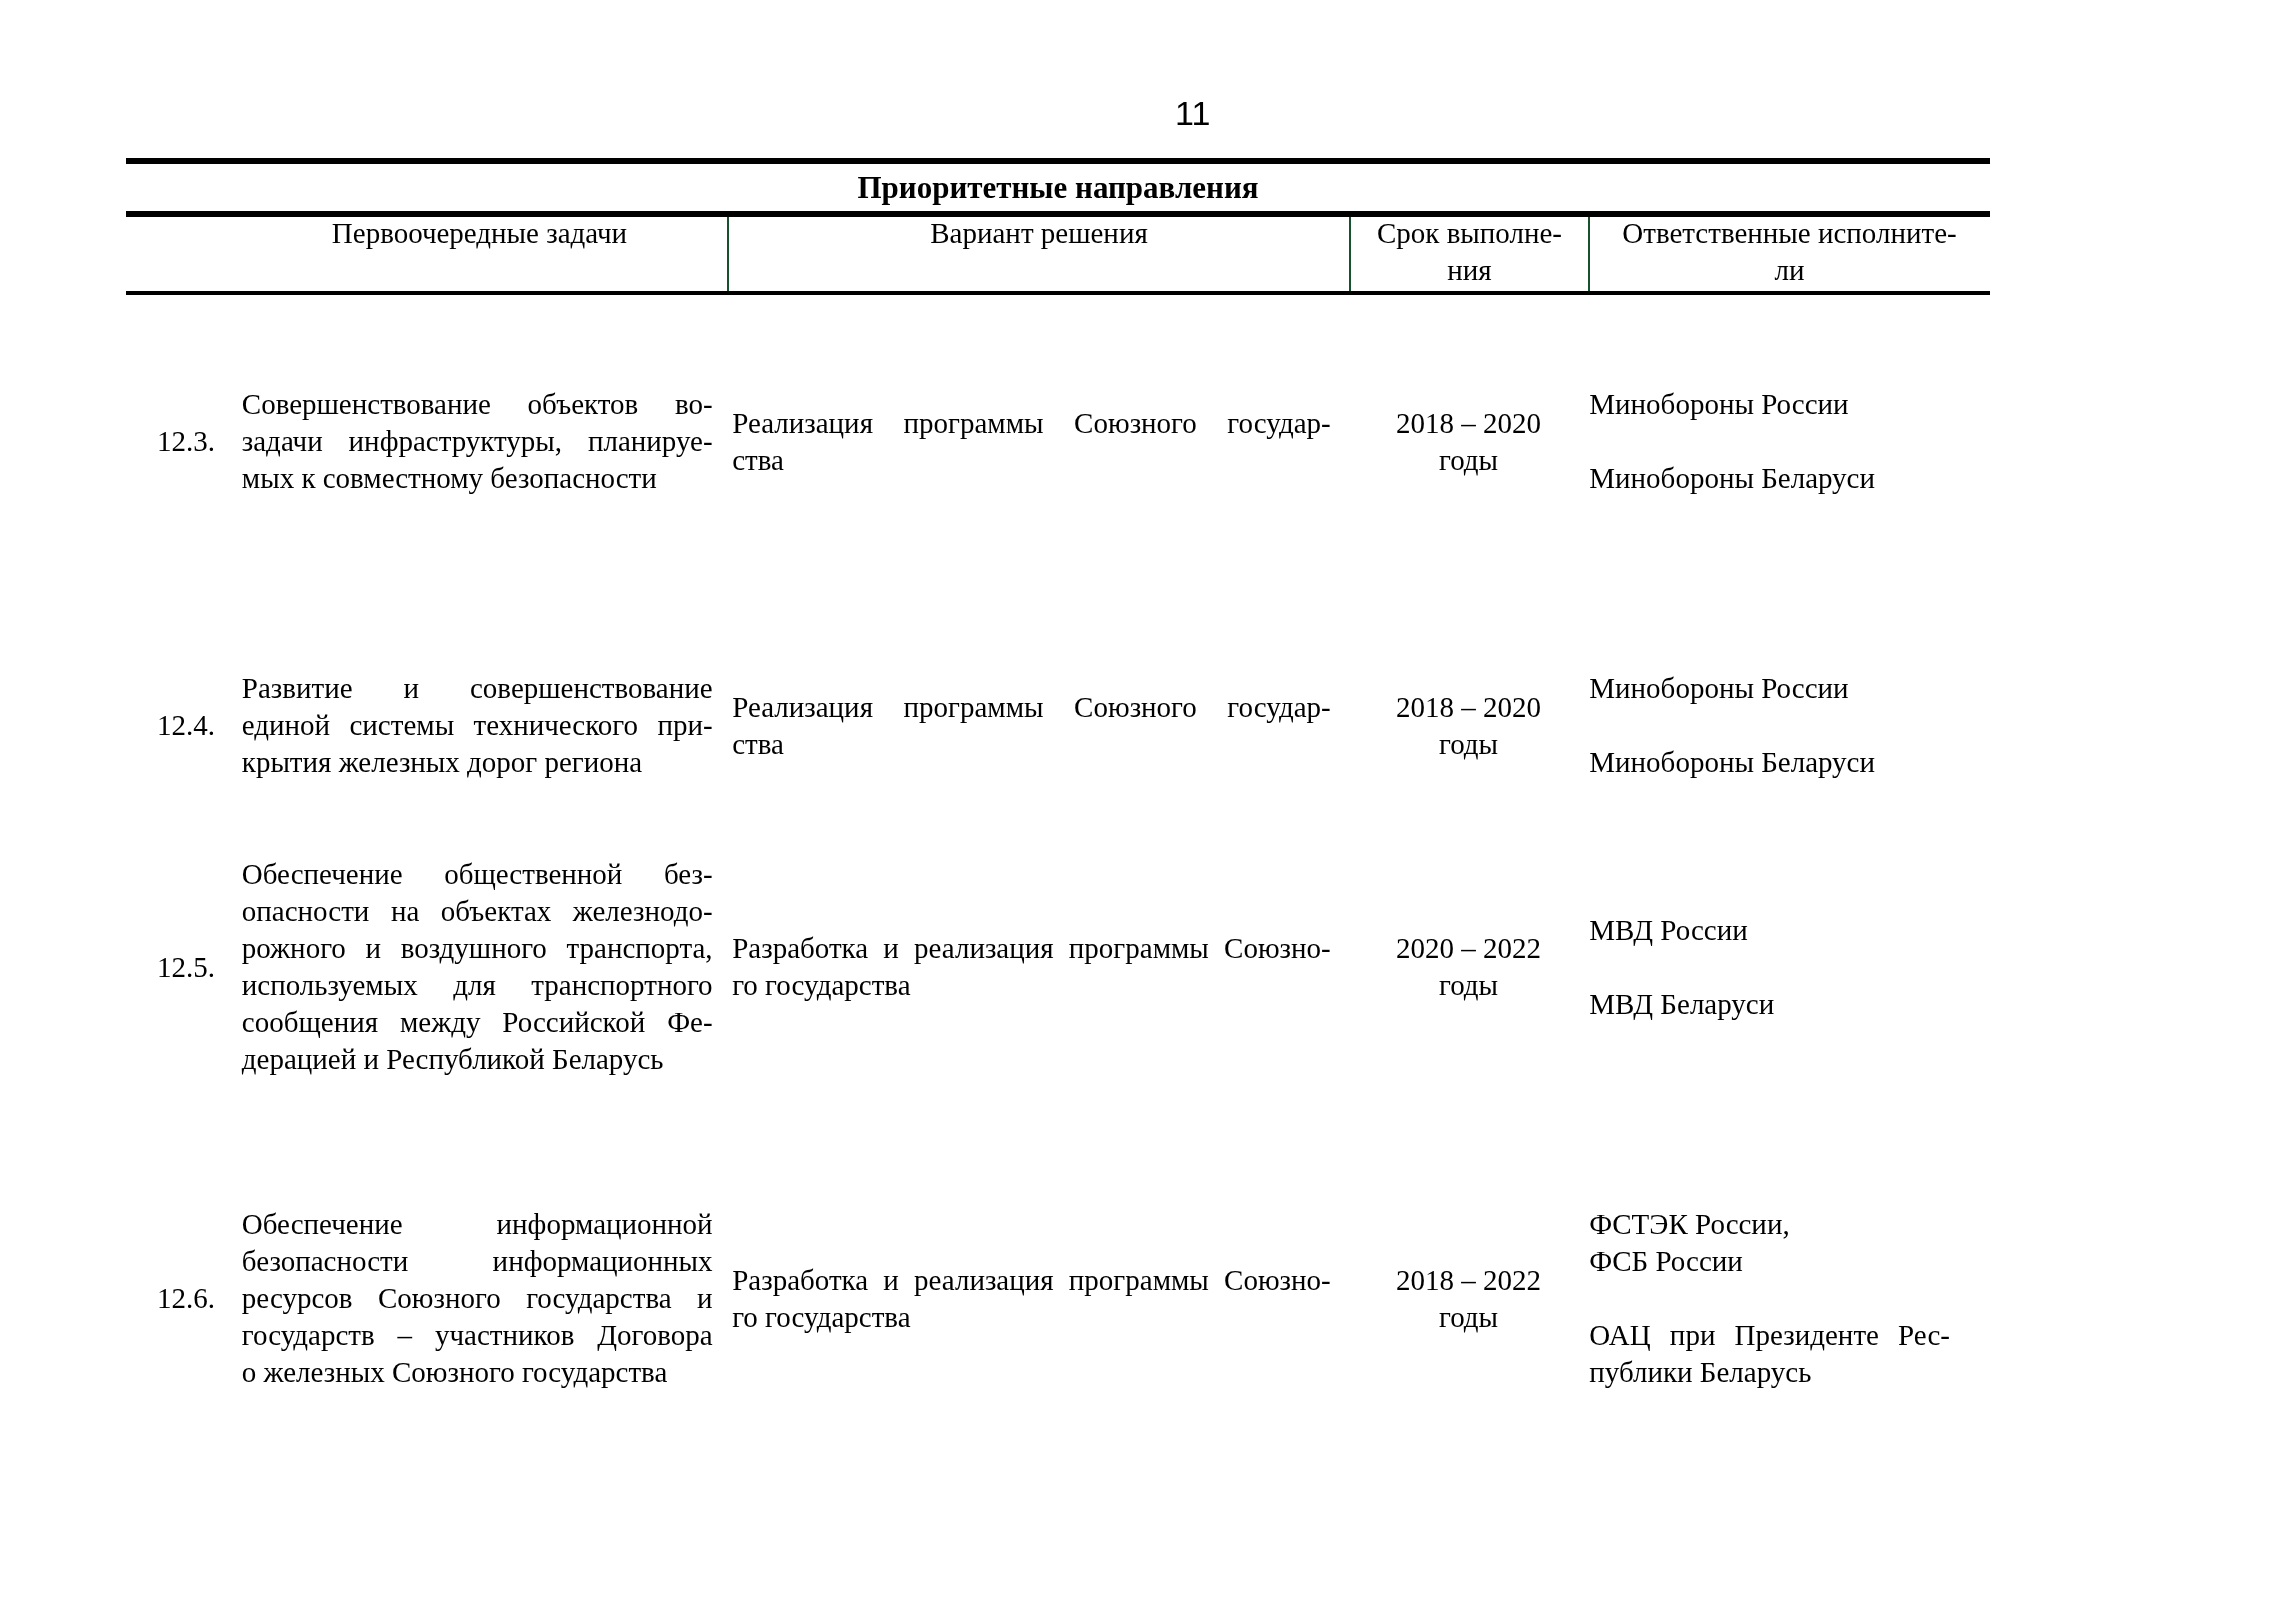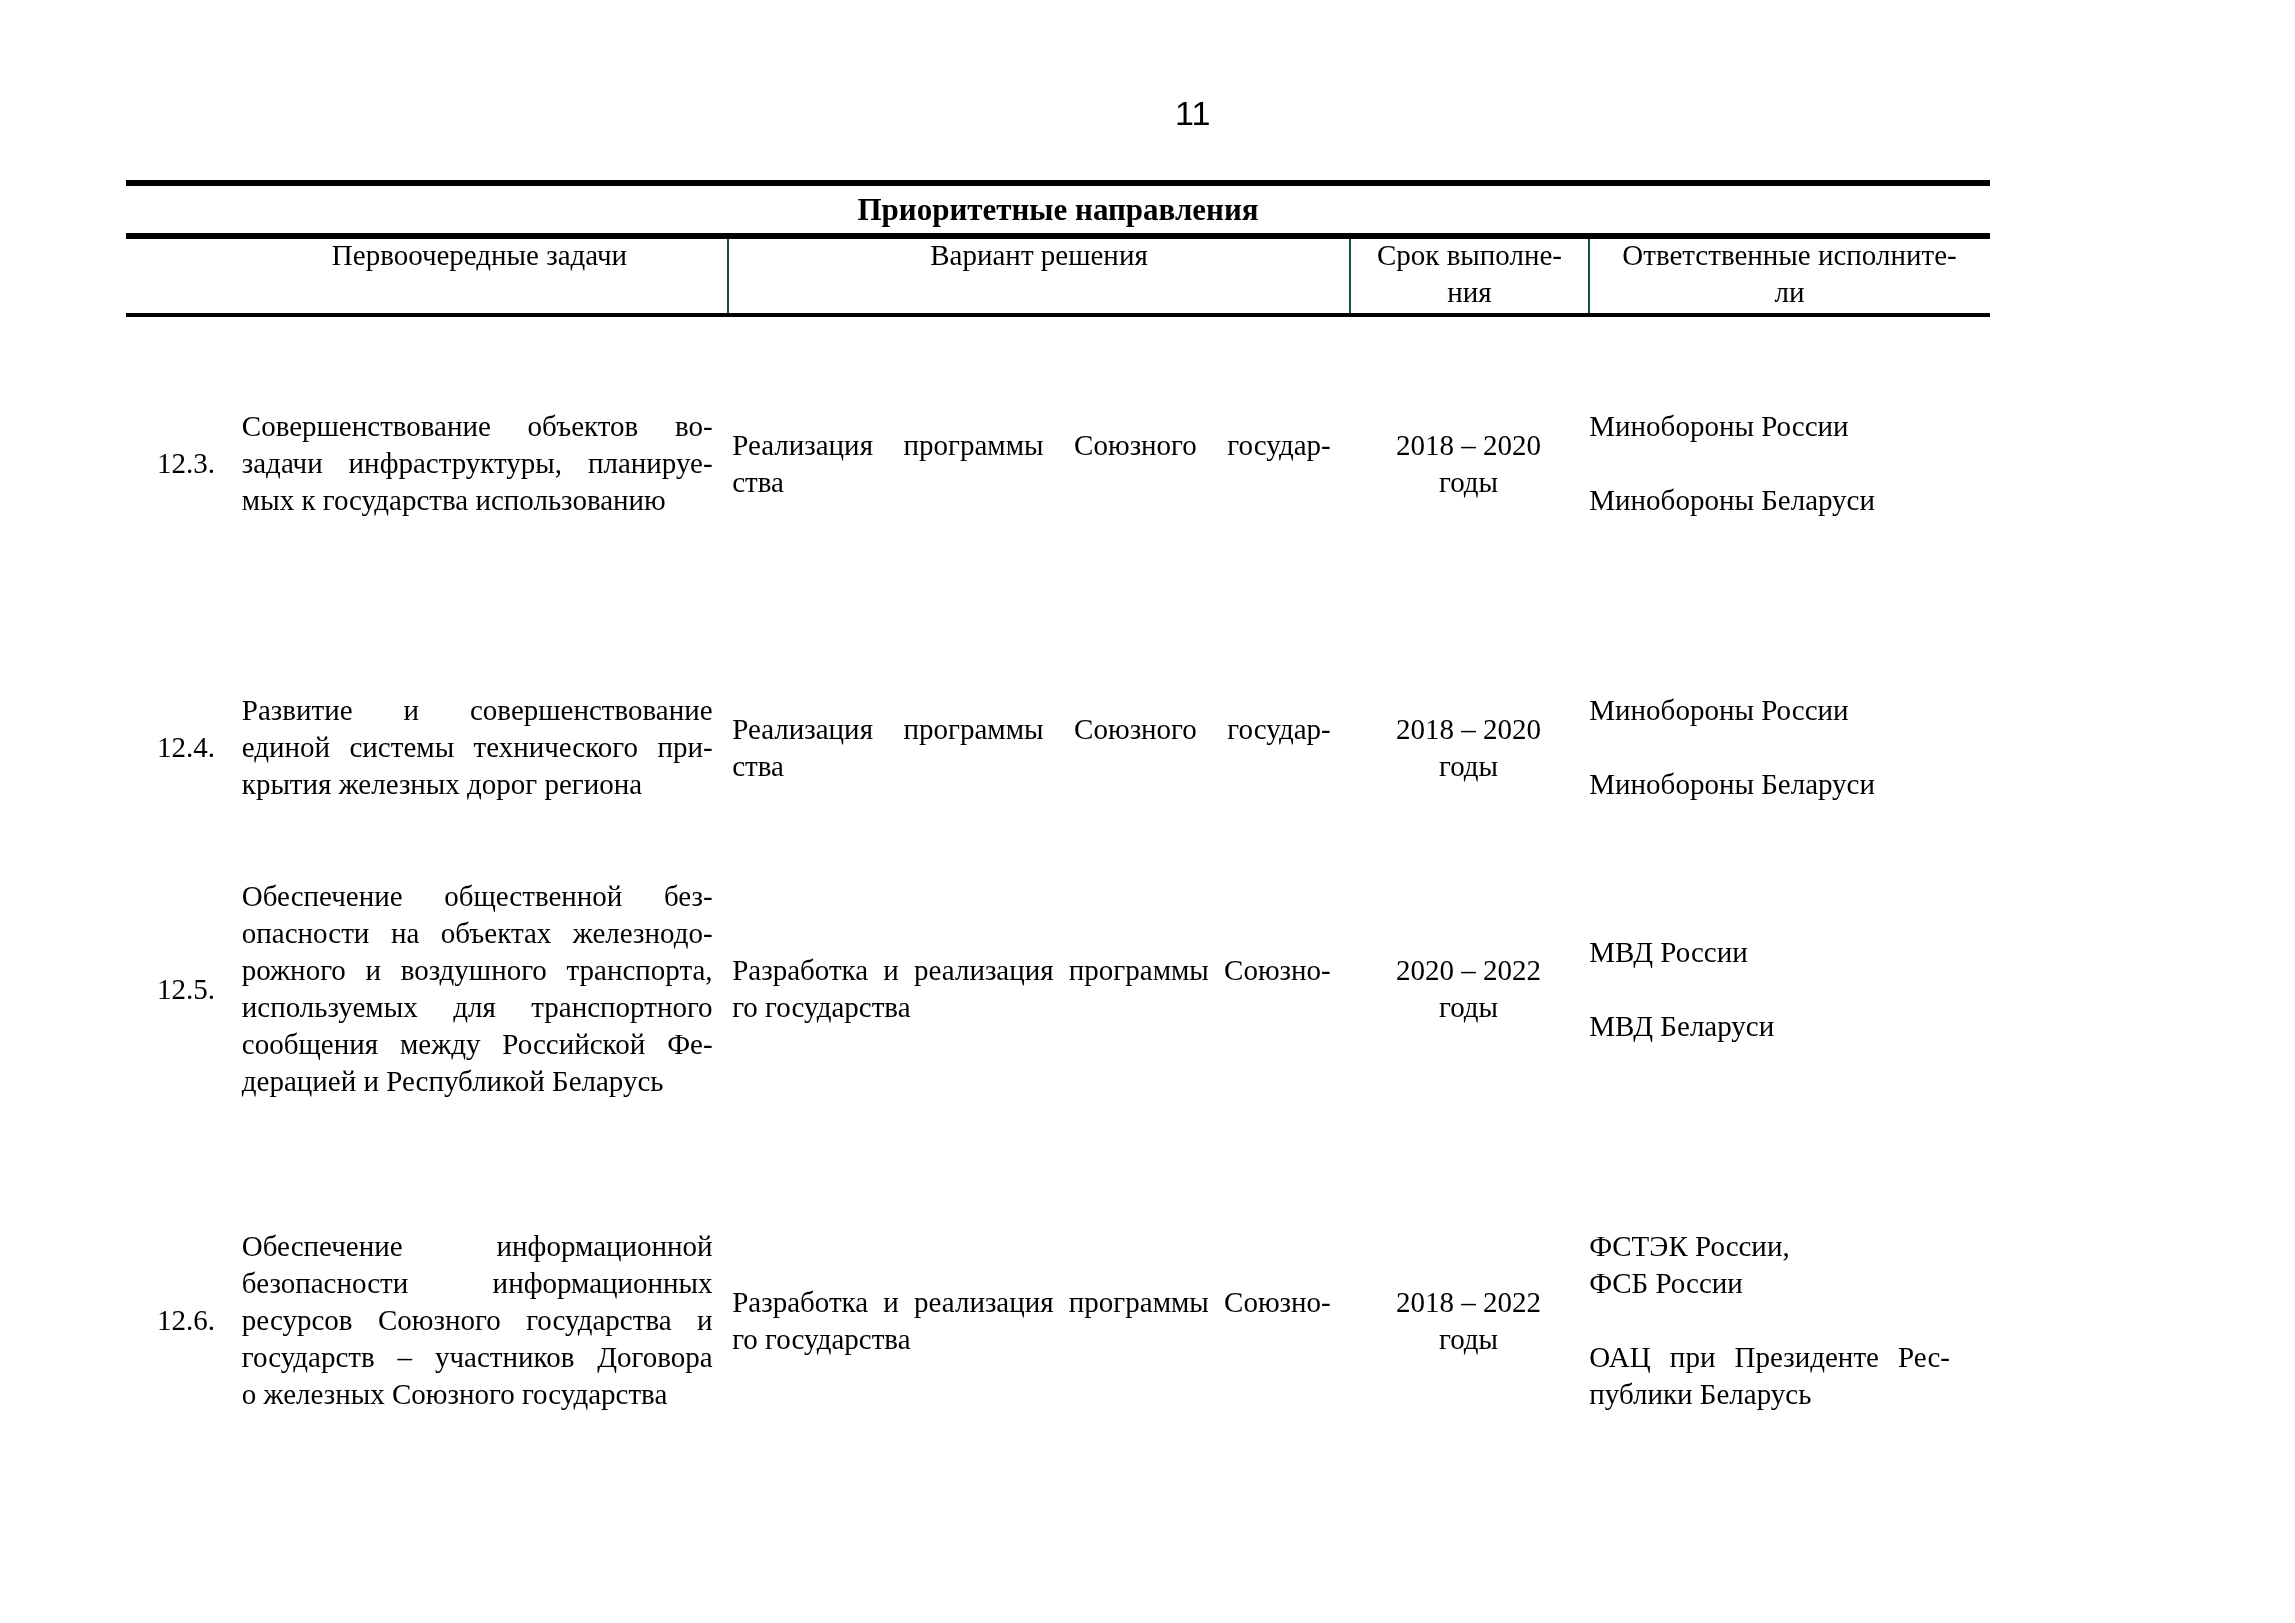--- a/index.html
+++ b/index.html
@@ -10,21 +10,21 @@
     font-family:"Liberation Serif", serif;
     color:#000;
     overflow:hidden;
   }
   .page-number {
     position:absolute; top:97px; left:1175px;
     font-family:"Liberation Sans", sans-serif;
     font-size:34px; line-height:33px;
   }
   .doc-table {
-    position:absolute; left:126px; top:180px; width:1864px;
+    position:absolute; left:126px; top:158px; width:1864px;
   }
   .rule { background:#000; height:5.9px; width:100%; }
   .rule.thin { height:3.9px; }
   .title-row {
     height:47px;
     display:flex; align-items:center; justify-content:center;
   }
   .table-title {
     font-weight:bold; font-size:31px; line-height:39px; text-align:center;
   }
@@ -85,21 +85,21 @@
 
   <div class="rule thin"></div>
 
   <div class="tbody">
 
     <div class="t-row r1">
       <div class="cell-num">12.3.</div>
       <div class="cell-task">
           <div class="ln just">Совершенствование объектов во-</div>
           <div class="ln just">задачи инфраструктуры, планируе-</div>
-          <div class="ln">мых к государства использованию</div>
+          <div class="ln">мых к совместному безопасности</div>
         </div>
       <div class="cell-solution">
           <div class="ln just">Реализация программы Союзного государ-</div>
           <div class="ln">ства</div>
         </div>
       <div class="cell-term">
           <div class="ln">2018 – 2020</div>
           <div class="ln">годы</div>
         </div>
       <div class="cell-resp">

